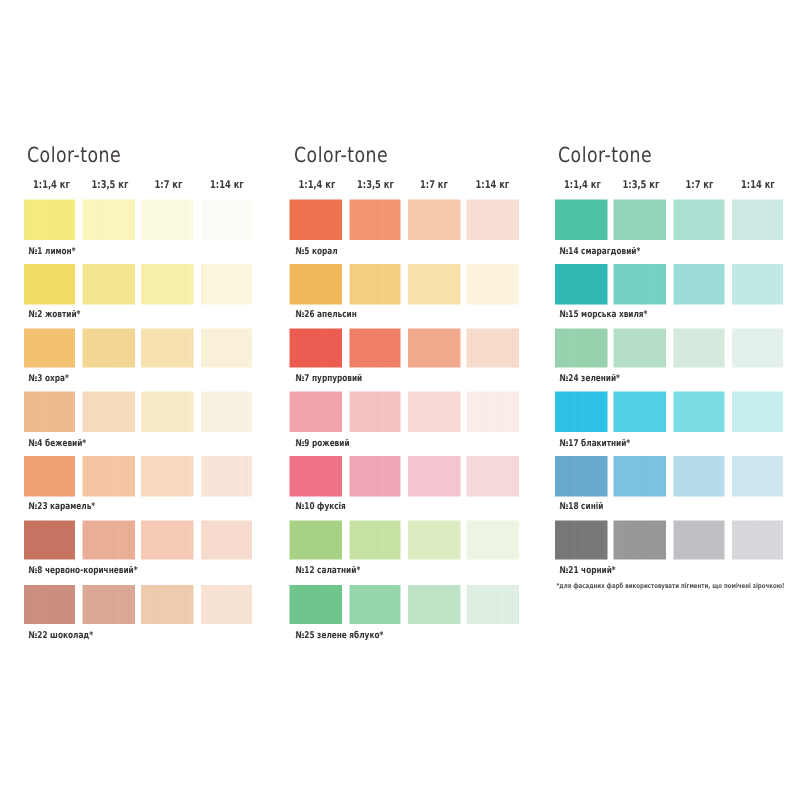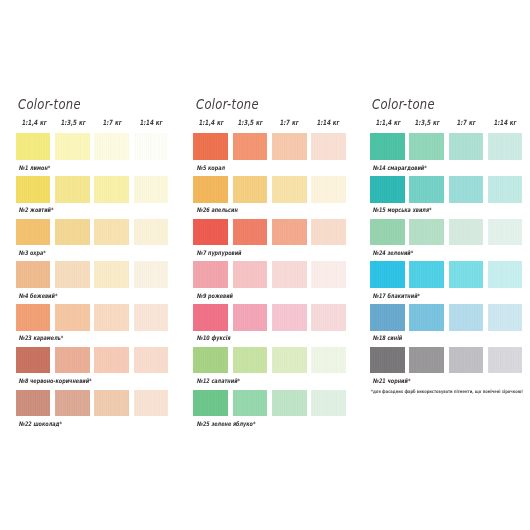--- a/index.html
+++ b/index.html
@@ -3,21 +3,21 @@
 <meta charset="utf-8">
 <title>Color-tone</title>
 <style>
   html,body{margin:0;padding:0;}
   body{
     width:530px;height:530px;background:#ffffff;overflow:hidden;
     font-family:"DejaVu Sans Condensed","DejaVu Sans","Liberation Sans",sans-serif;
     -webkit-font-smoothing:antialiased;
   }
   .sheet{position:relative;width:530px;height:530px;background:#ffffff;}
-  .panel{position:absolute;top:0;width:177px;height:498px;font-style:italic;}
+  .panel{position:absolute;top:0;width:177px;height:498px;}
   .panel-title{
     position:absolute;left:18.3px;top:97.6px;margin:0;
     font-size:13.9px;font-weight:400;color:#423c3b;letter-spacing:0.35px;
     transform:scaleX(0.925);transform-origin:0 0;
     white-space:nowrap;line-height:1;
   }
   .col-heads{position:absolute;left:0;top:0;width:177px;height:10px;}
   .col-head{
     position:absolute;top:119.4px;
     font-size:7.2px;font-weight:700;color:#3e3c3a;

